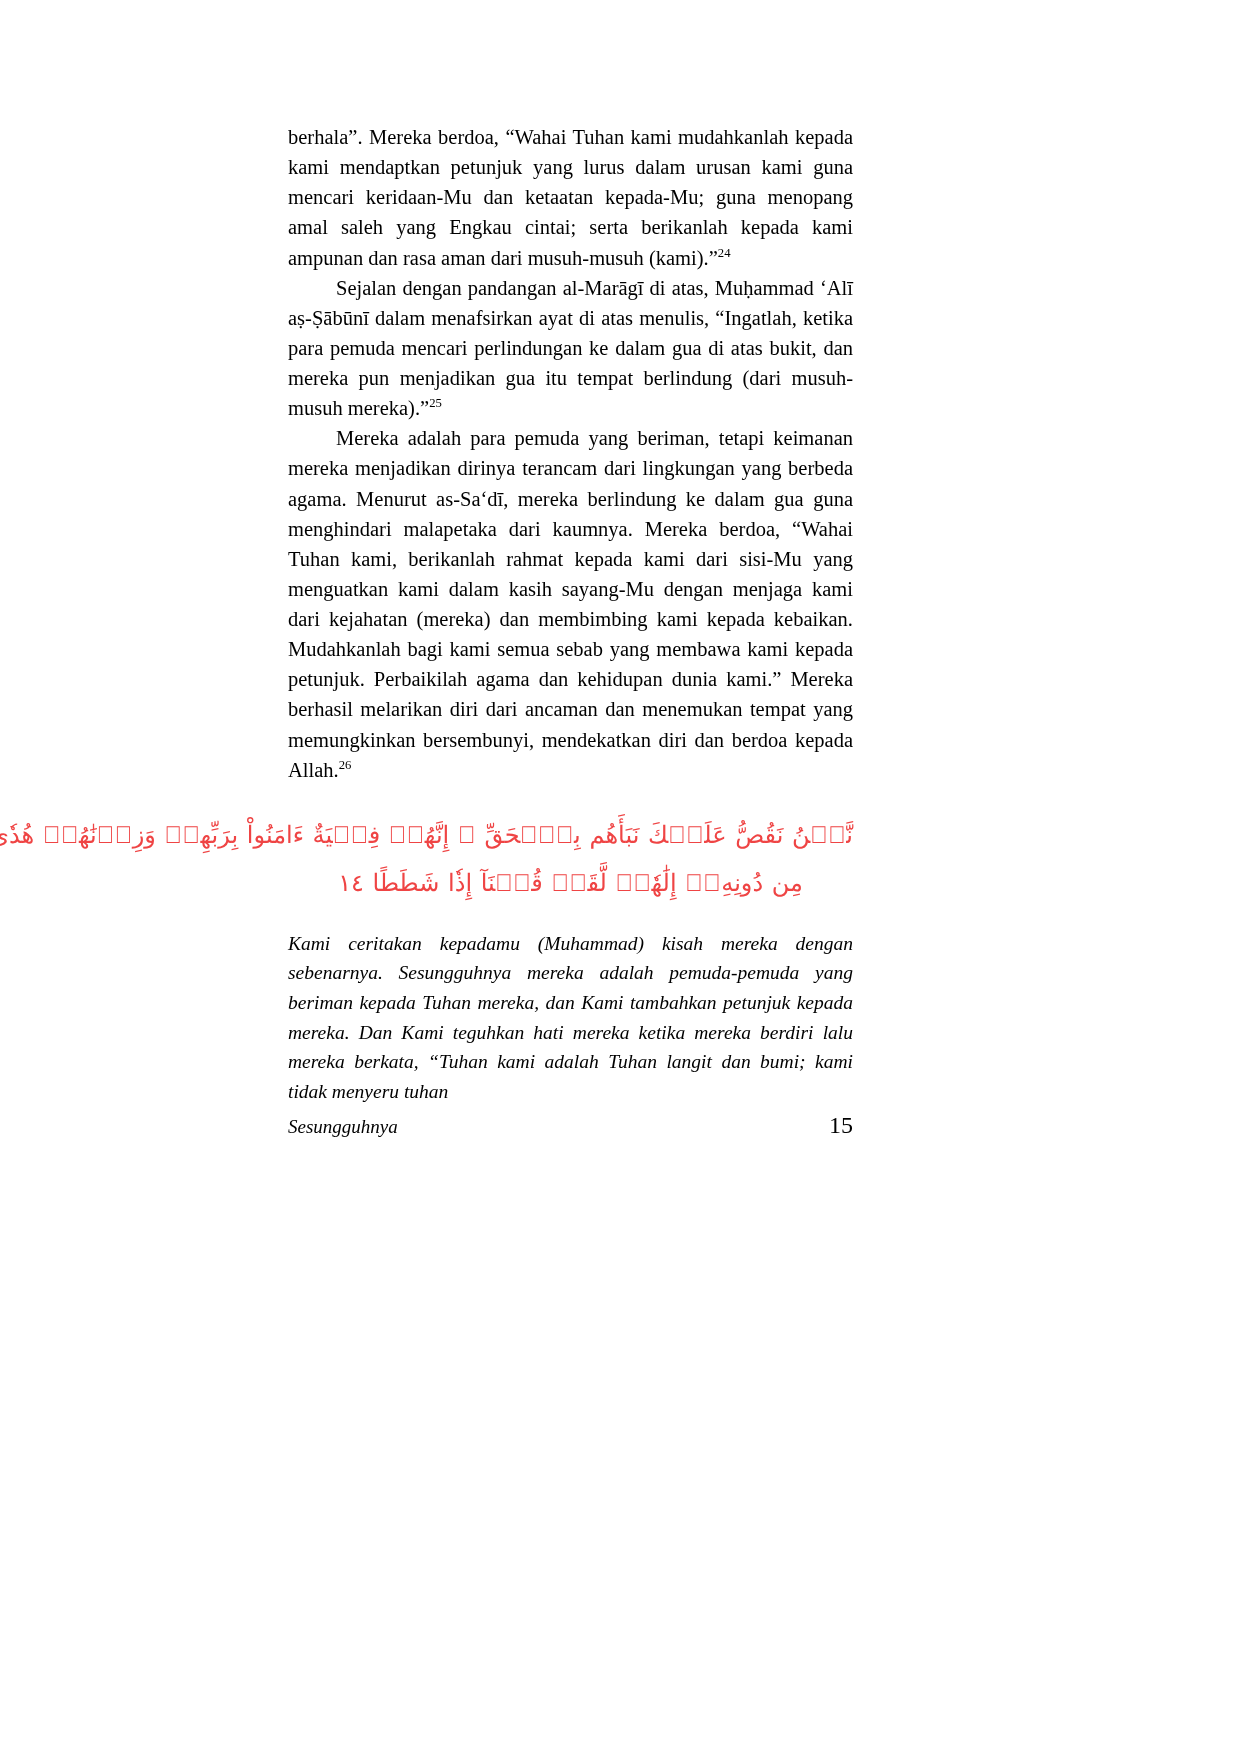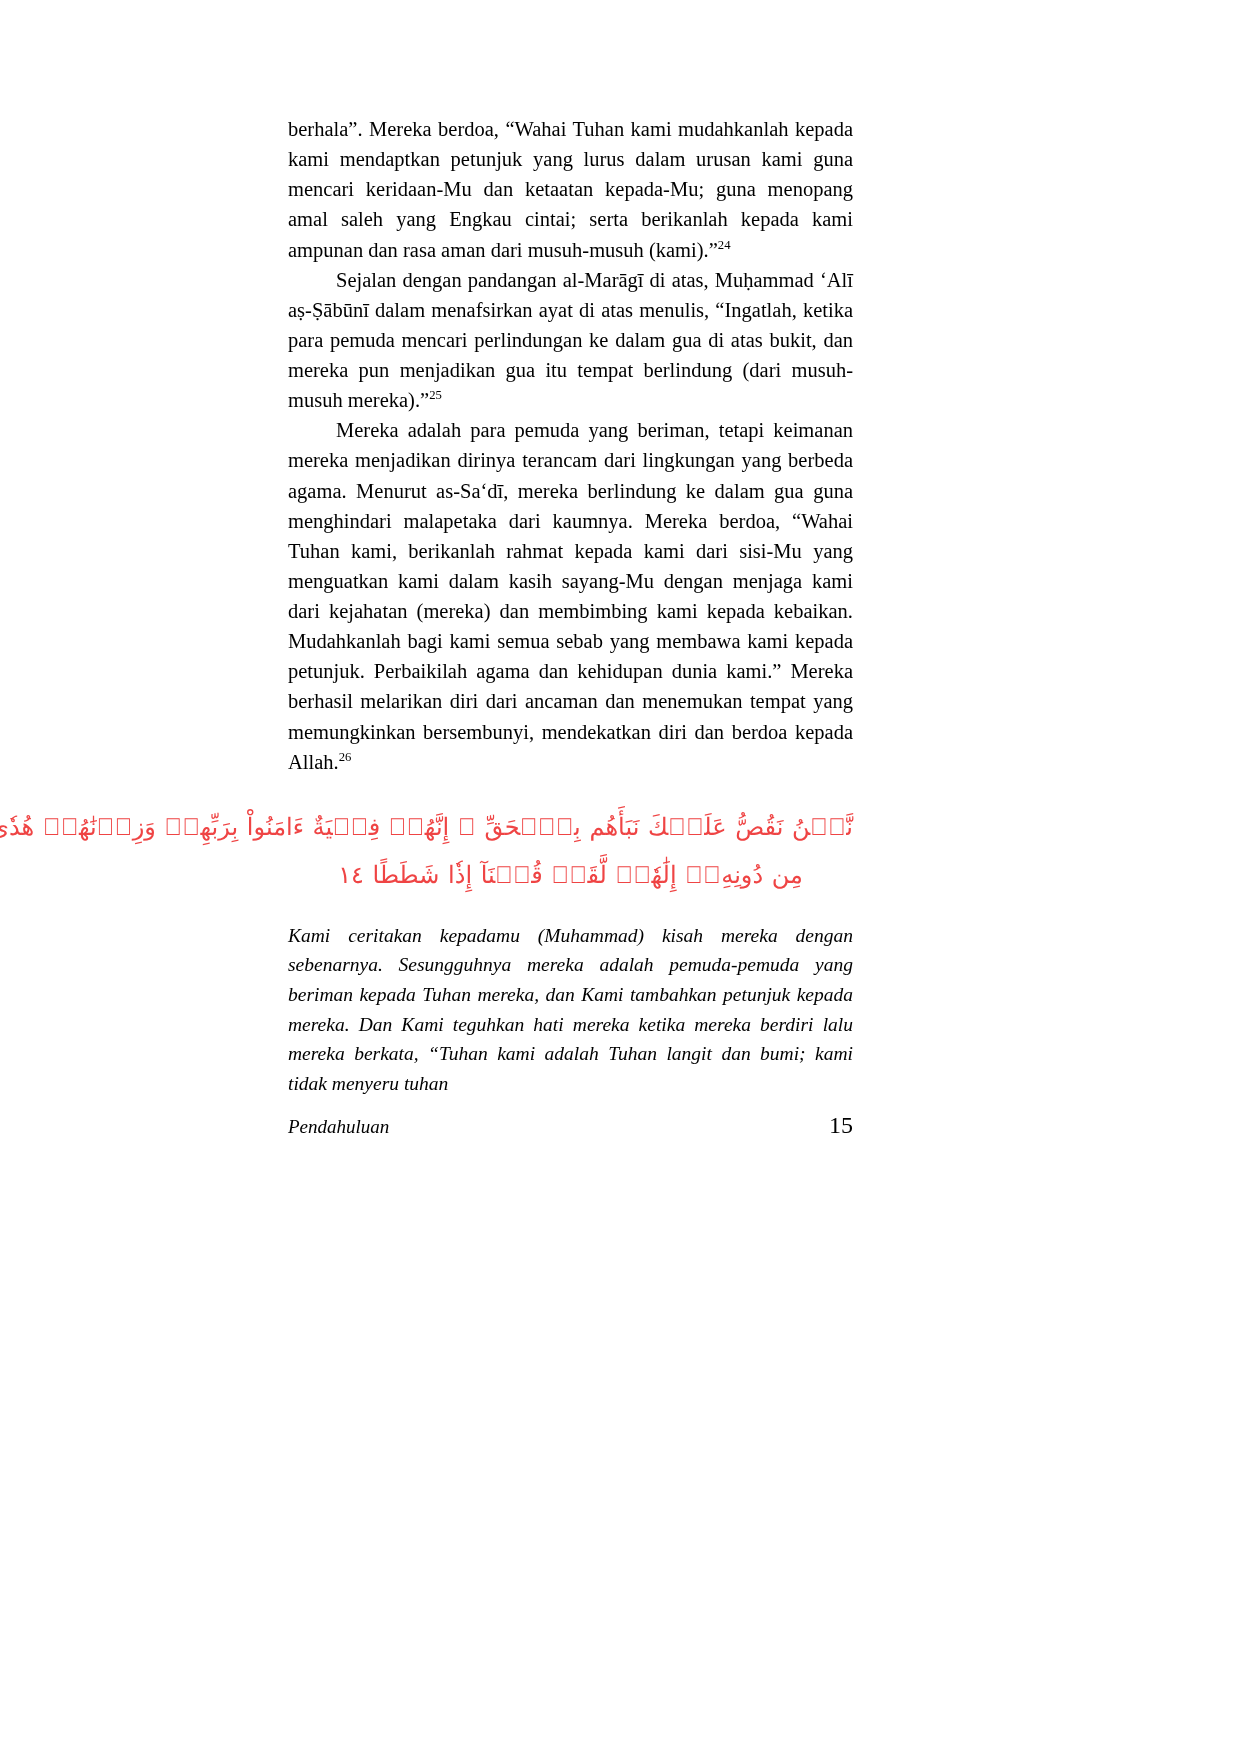--- a/index.html
+++ b/index.html
@@ -19,21 +19,21 @@
     position: absolute;
     left: 0;
     top: 0;
     width: 1240px;
     height: 1754px;
     background: #ffffff;
   }
   .content {
     position: absolute;
     left: 288px;
-    top: 114px;
+    top: 122px;
     width: 565px;
   }
   p.body-par {
     margin: 0;
     font-size: 20.5px;
     line-height: 1.47;
     text-align: justify;
     text-indent: 0;
     font-family: "Liberation Serif", serif;
   }
@@ -110,17 +110,17 @@
     <div class="arabic-block">
       <span class="arabic-line l1">نَّحۡنُ نَقُصُّ عَلَيۡكَ نَبَأَهُم بِٱلۡحَقِّ ۚ إِنَّهُمۡ فِتۡيَةٌ ءَامَنُواْ بِرَبِّهِمۡ وَزِدۡنَٰهُمۡ هُدٗى ١٣</span>
       <span class="arabic-line l3">مِن دُونِهِۦٓ إِلَٰهٗاۖ لَّقَدۡ قُلۡنَآ إِذٗا شَطَطًا ١٤</span>
     </div>
 
     <p class="translation">Kami ceritakan kepadamu (Muhammad) kisah mereka dengan sebenarnya. Sesungguhnya mereka adalah pemuda-pemuda yang beriman kepada Tuhan mereka, dan Kami tambahkan petunjuk kepada mereka. Dan Kami teguhkan hati mereka ketika mereka berdiri lalu mereka berkata, “Tuhan kami adalah Tuhan langit dan bumi; kami tidak menyeru tuhan</p>
 
   </div>
 
   <div class="footer">
-    <span class="footer-left">Pendahuluan</span>
+    <span class="footer-left">Sesungguhnya</span>
     <span class="footer-right">15</span>
   </div>
 
 </div>
 
 </body></html>

